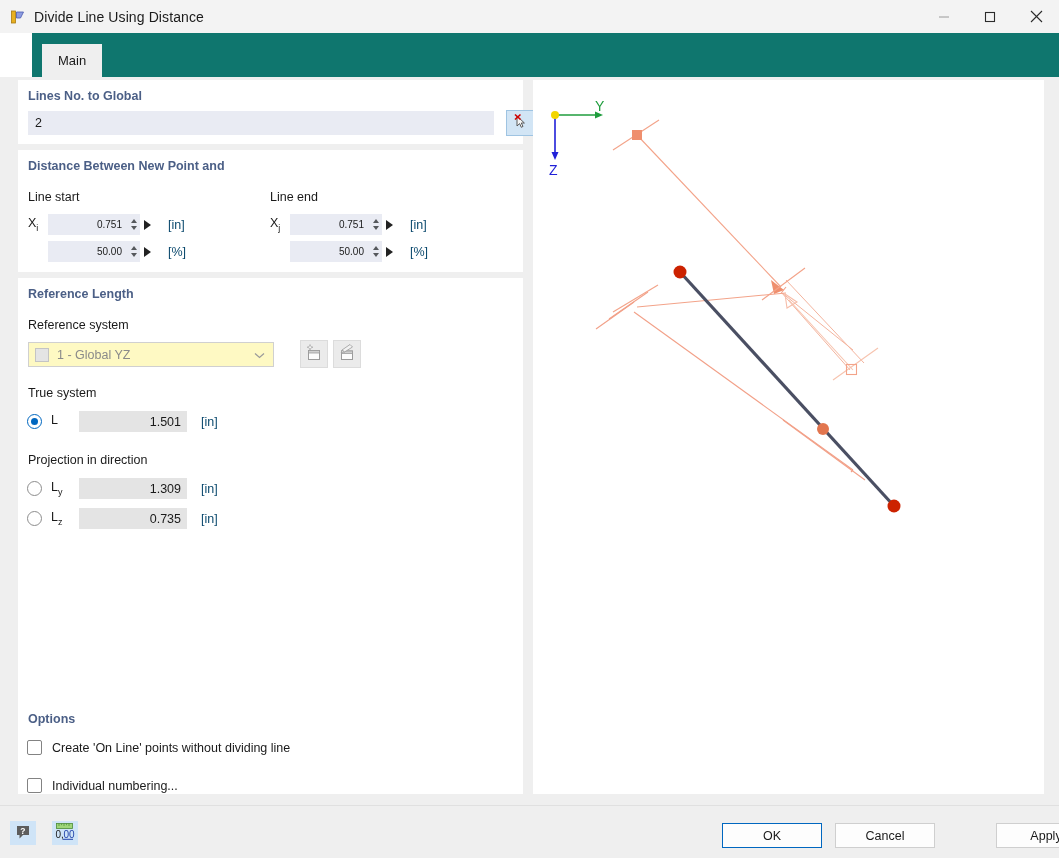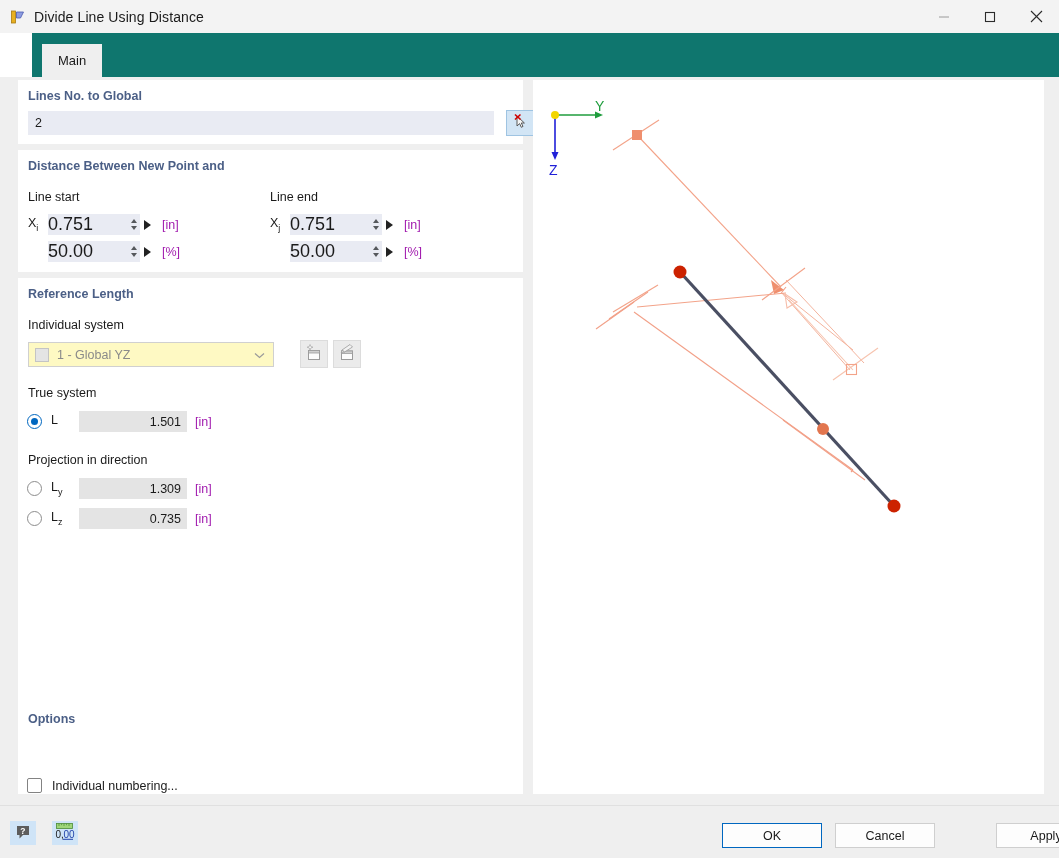--- a/index.html
+++ b/index.html
@@ -81,39 +81,39 @@
   .sublabel { position: absolute; font-size: 12.5px; color: #1a1a1a; }
 
   .numrow { position: absolute; display: flex; align-items: center; height: 21px; }
   .numrow .varlabel { width: 20px; font-size: 12.5px; }
   .numrow .varlabel sub { font-size: 9px; }
   .spinbox {
     width: 92px; height: 21px; background: #e9ebf3;
     display: flex; align-items: center;
   }
   .spinbox .val {
-    flex: 1; text-align: left; padding-right: 5px; font-size: 18px; color:#1a1a1a;
+    flex: 1; text-align: right; padding-right: 5px; font-size: 10px; color:#1a1a1a;
   }
   .spinarrows {
     width: 13px; height: 21px; display: flex; flex-direction: column;
     align-items: center; justify-content: center; gap: 3px;
   }
   .spin-up, .spin-dn {
     width: 0; height: 0; border-left: 3.5px solid transparent; border-right: 3.5px solid transparent;
   }
   .spin-up { border-bottom: 4px solid #55585c; }
   .spin-dn { border-top: 4px solid #55585c; }
   .playarrow {
     width: 14px; height: 21px; display:flex; align-items:center; justify-content:center;
   }
   .playarrow i {
     width:0;height:0;border-top:5px solid transparent;border-bottom:5px solid transparent;
     border-left:7px solid #222;display:block;
   }
-  .unit { font-size: 12.5px; margin-left: 8px; color:#a21caf; }
+  .unit { font-size: 12.5px; margin-left: 14px; color:#0c4a6e; }
 
   
   .g3 { position: absolute; left: 18px; top: 201px; width: 505px; height: 481px; background:#fff; }
   .g3 .group-title { position: absolute; left: 10px; top: 9px; }
 
   .cs-select {
     position: absolute; left: 10px; top: 64px; width: 246px; height: 25px;
     background: #fef9c3; border: 1px solid #d0d0d0;
     display: flex; align-items: center; color: #8a8a8a; font-size: 12.5px;
   }
@@ -309,21 +309,21 @@
       <div class="playarrow">
           <i></i>
         </div>
       <div class="unit">[%]</div>
     </div>
   </div>
 
   <div class="group g3">
     <div class="group-title">Reference Length</div>
 
-    <div class="sublabel" style="left:10px; top:40px;">Individual system</div>
+    <div class="sublabel" style="left:10px; top:40px;">Reference system</div>
 
     <div class="cs-select">
       <div class="cs-swatch"></div>
       <span>1 - Global YZ</span>
       <span class="cs-caret">
         <svg width="11" height="7" viewBox="0 0 11 7">
             <polyline points="1,1.5 5.5,5.5 10,1.5" fill="none" stroke="#9a9a9a" stroke-width="1.2"></polyline>
           </svg>
       </span>
     </div>
@@ -375,20 +375,24 @@
       <div class="rlabel"><span>L</span><sub>z</sub></div>
       <div class="robox">
           <span>0.735</span>
         </div>
       <div class="unit">[in]</div>
     </div>
   </div>
 
   <div class="group g4">
     <div class="group-title">Options</div>
+    <div class="cbrow" style="left:9px; top:37px;">
+      <div class="checkbox"></div>
+      <div class="cblabel">Create 'On Line' points without dividing line</div>
+    </div>
     <div class="cbrow" style="left:9px; top:75px;">
       <div class="checkbox"></div>
       <div class="cblabel">Individual numbering...</div>
     </div>
   </div>
 
   <div class="viewport">
     <svg width="511" height="714" viewBox="0 0 511 714">
 
       <g>

